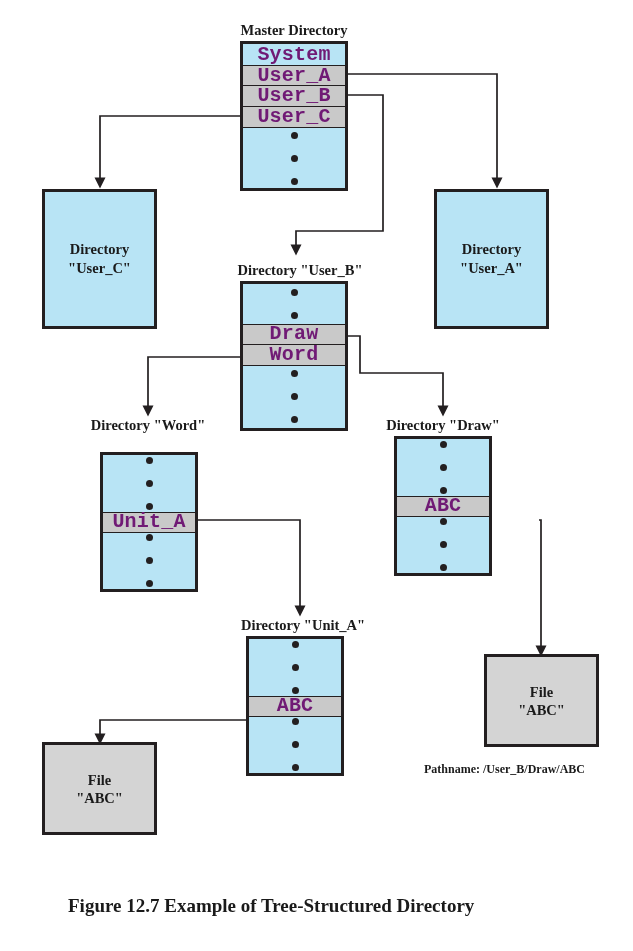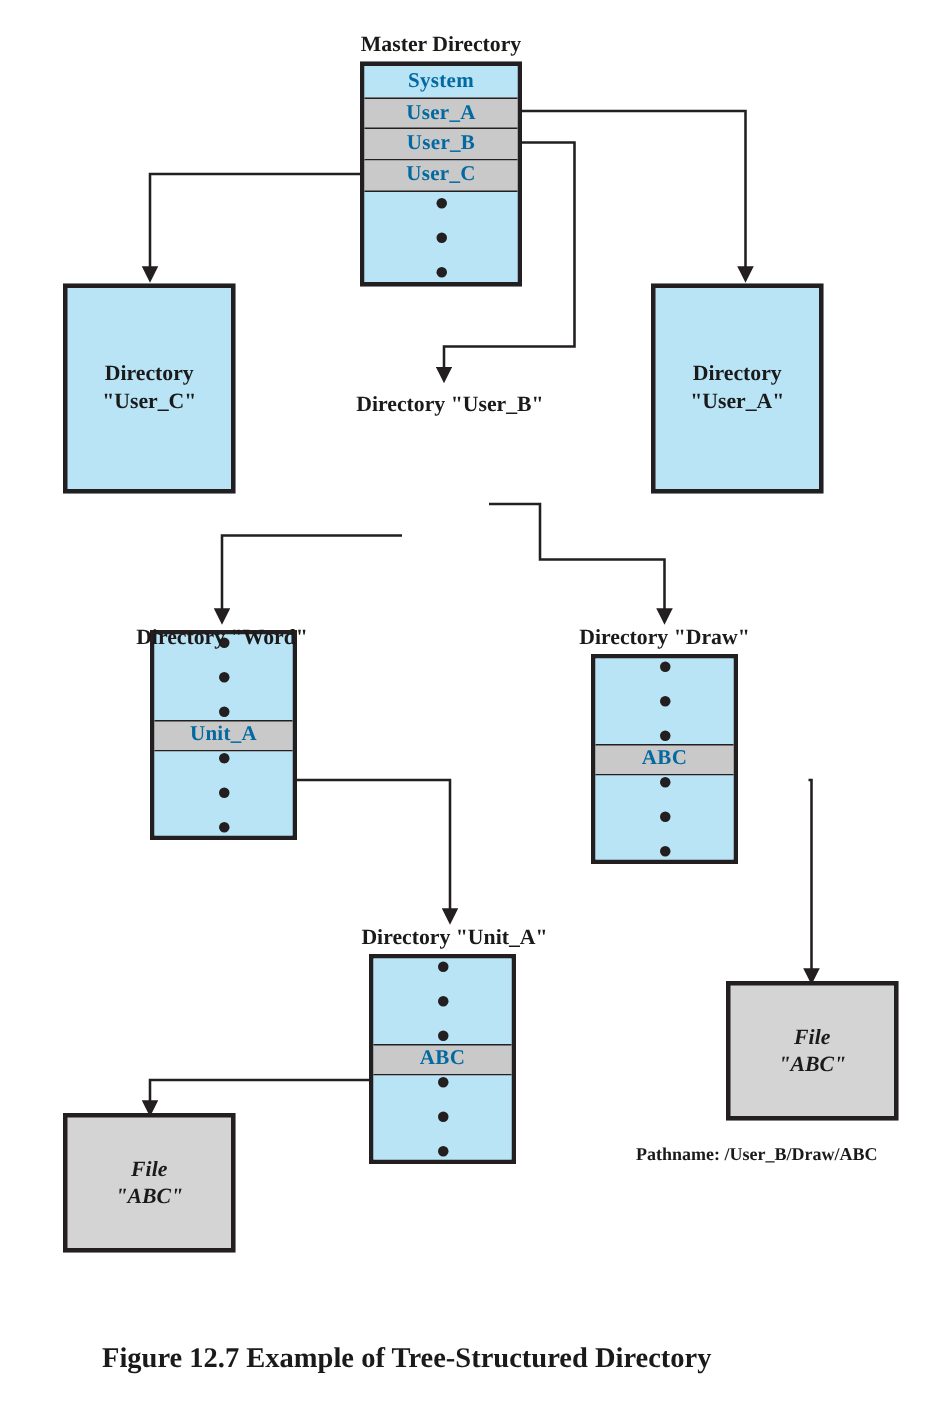--- a/index.html
+++ b/index.html
@@ -35,24 +35,25 @@
   .dirbox {
     display: flex;
     flex-direction: column;
   }
   .row {
     box-sizing: border-box;
     display: flex;
     align-items: center;
     justify-content: center;
     font-weight: bold;
-    font-size: 14px;
-    color: #0369a1;
+    font-size: 20px;
+    color: #701a75;
     letter-spacing: .2px;
     line-height: 1;
+    font-family: Liberation Mono, monospace;
   }
   .row.entry {
     background: #c9c9c9;
     border-top: 1.6px solid #231f20;
     border-bottom: 1.6px solid #231f20;
     height: 21px;
     flex: 0 0 21px;
   }
   .row.entry.adj {
     border-top: none;
@@ -88,21 +89,20 @@
   
   .filelabel {
     position: absolute;
     left: 0; right: 0; top: 50%;
     transform: translateY(-50%);
     text-align: center;
     font-weight: bold;
     font-size: 14.5px;
     color: #1a1a1a;
     line-height: 1.25;
-    font-style: italic;
   }
   .dirlabel {
     position: absolute;
     left: 0; right: 0; top: 50%;
     transform: translateY(-50%);
     text-align: center;
     font-weight: bold;
     font-size: 14.5px;
     color: #1a1a1a;
     line-height: 1.3;
@@ -199,24 +199,41 @@
 
   <div class="node" style="left:434px; top:189px; width:115px; height:140px;">
     <div class="dirlabel">
       <span>Directory</span><br>
       <span>"User_A"</span>
     </div>
   </div>
 
   <div class="cap" style="left:226px; top:262px; width:148px;">Directory "User_B"</div>
 
+  <div class="node dirbox" style="left:240px; top:281px; width:108px; height:150px;">
+    <div class="row fill">
+      <div class="dots">
+        <span></span>
+          <span></span>
+      </div>
+    </div>
+    <div class="row entry">Draw</div>
+    <div class="row entry adj">Word</div>
+    <div class="row fill">
+      <div class="dots">
+        <span></span>
+          <span></span>
+          <span></span>
+      </div>
+    </div>
+  </div>
 
   <div class="cap" style="left:76px; top:417px; width:144px;">Directory "Word"</div>
 
-  <div class="node dirbox" style="left:100px; top:420px; width:98px; height:140px;">
+  <div class="node dirbox" style="left:100px; top:452px; width:98px; height:140px;">
     <div class="row fill">
       <div class="dots">
         <span></span>
           <span></span>
           <span></span>
       </div>
     </div>
     <div class="row entry">Unit_A</div>
     <div class="row fill">
       <div class="dots">

